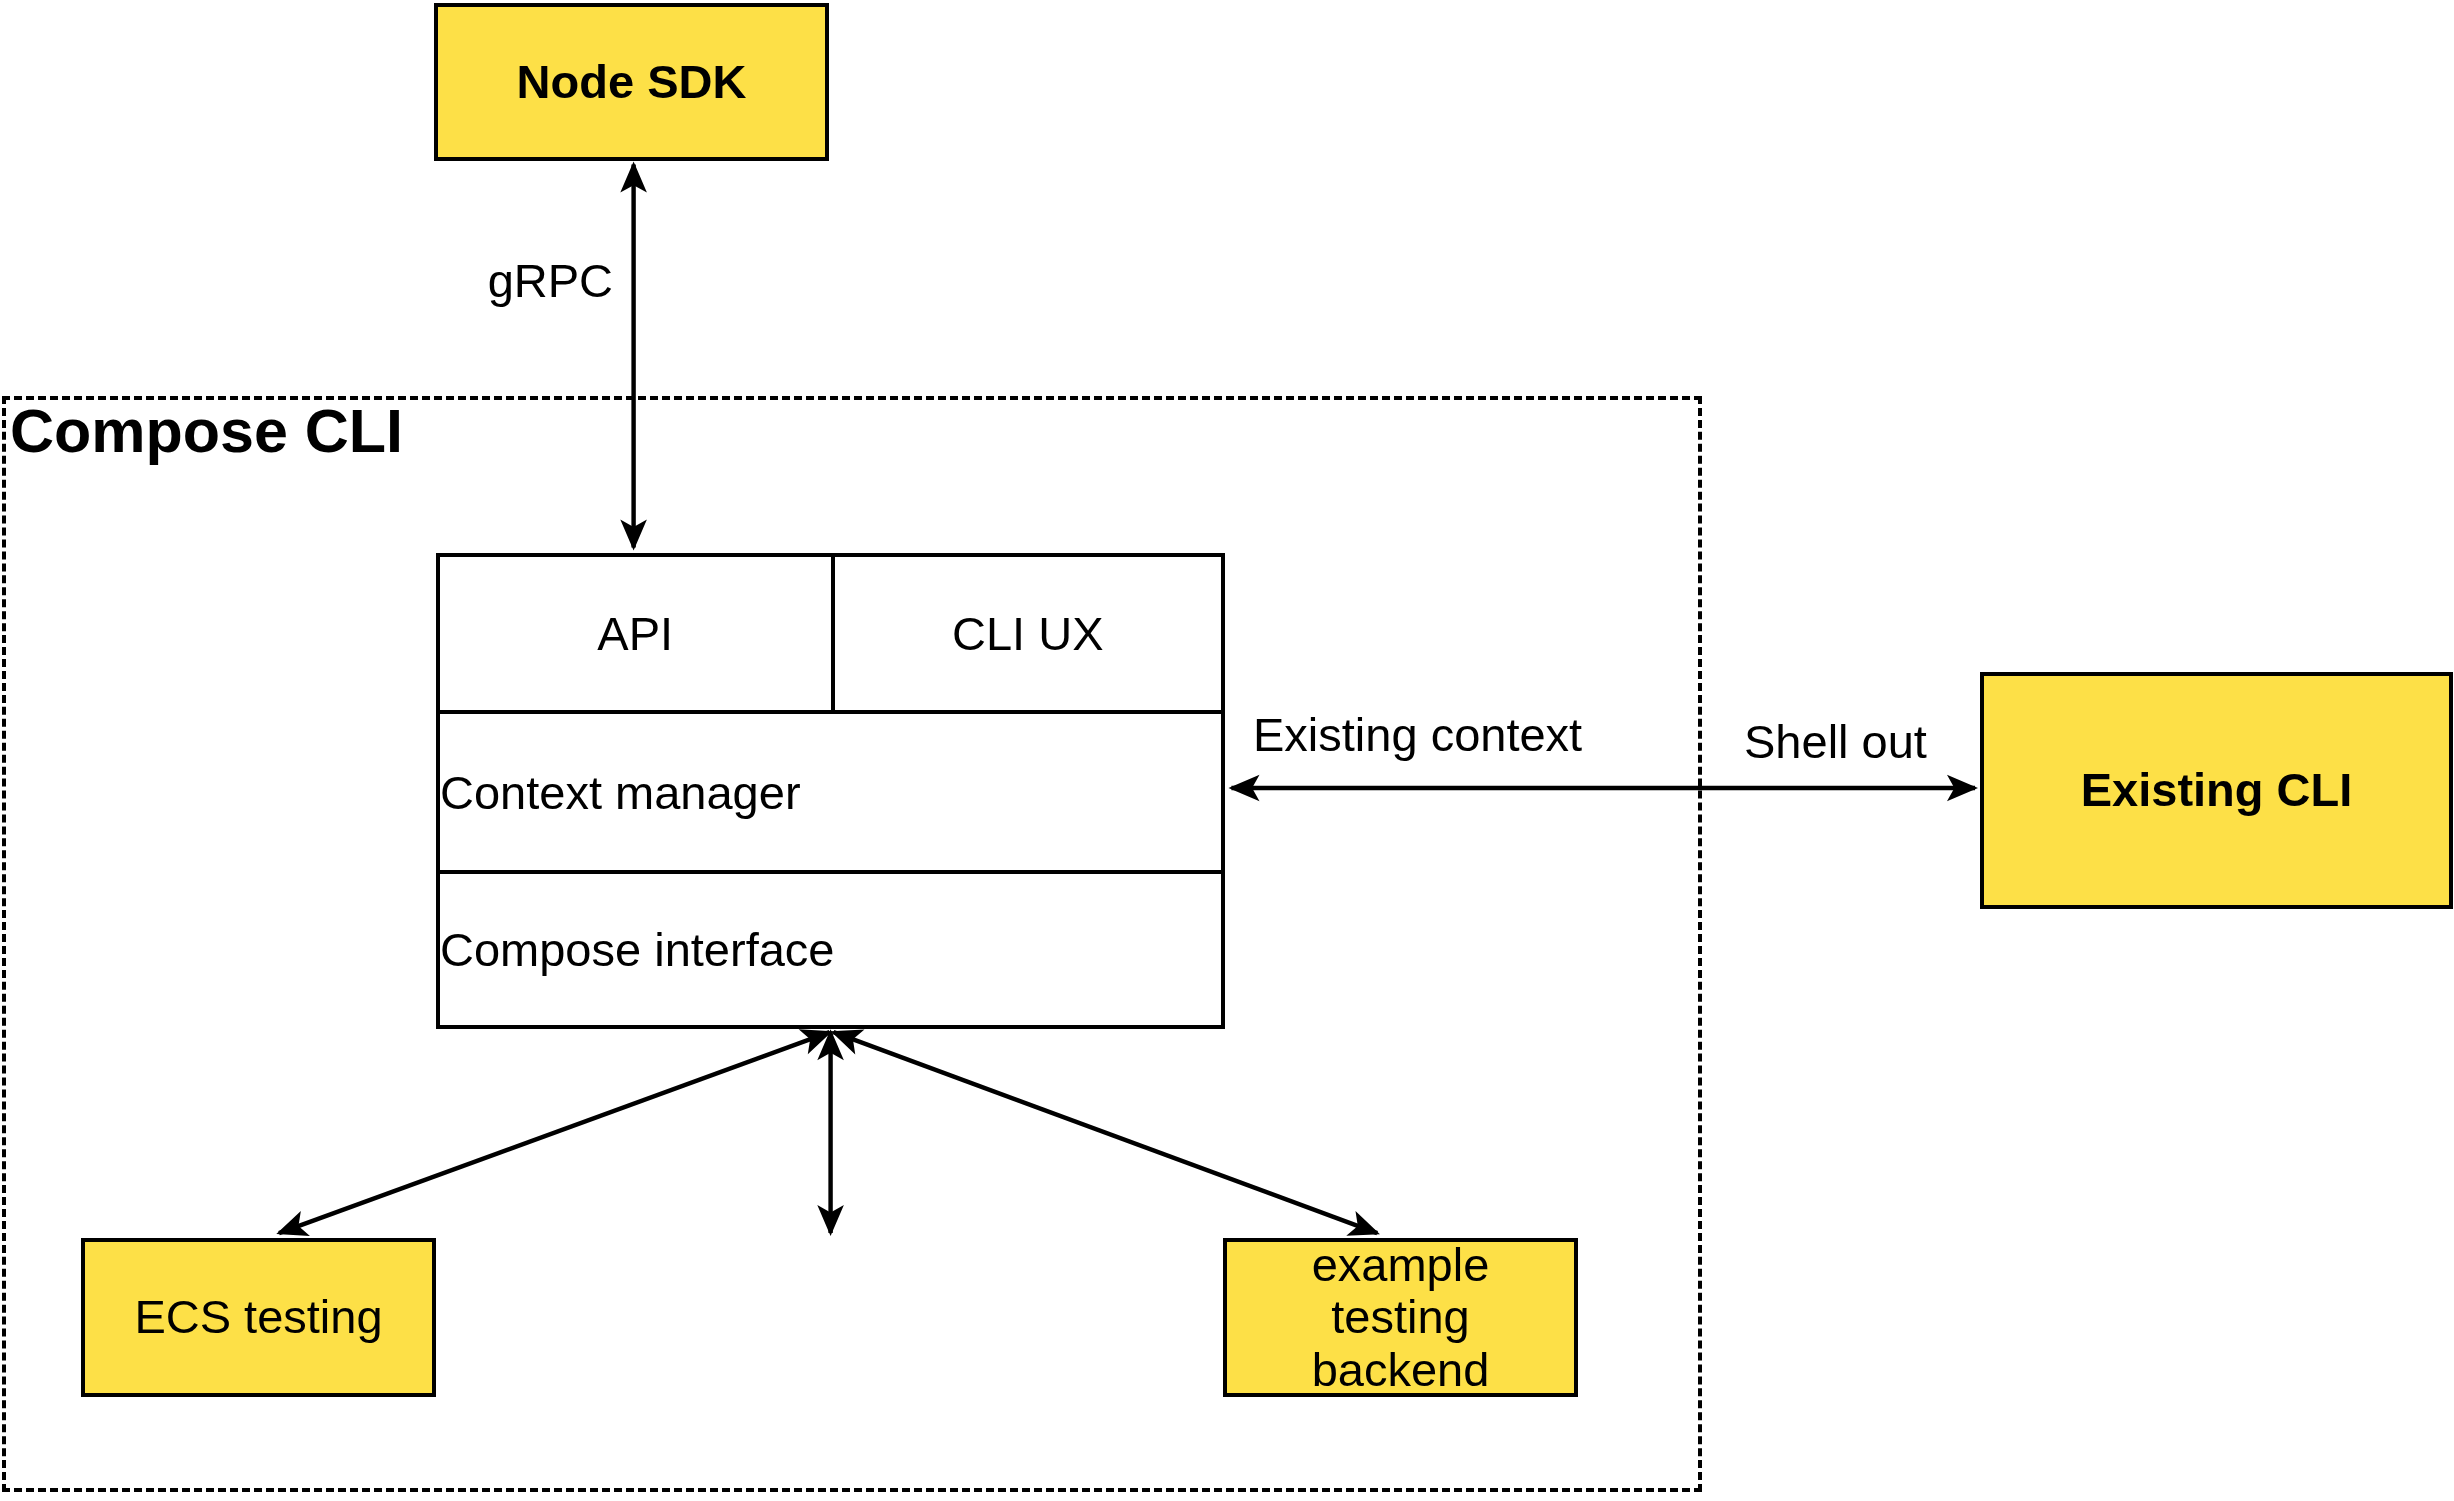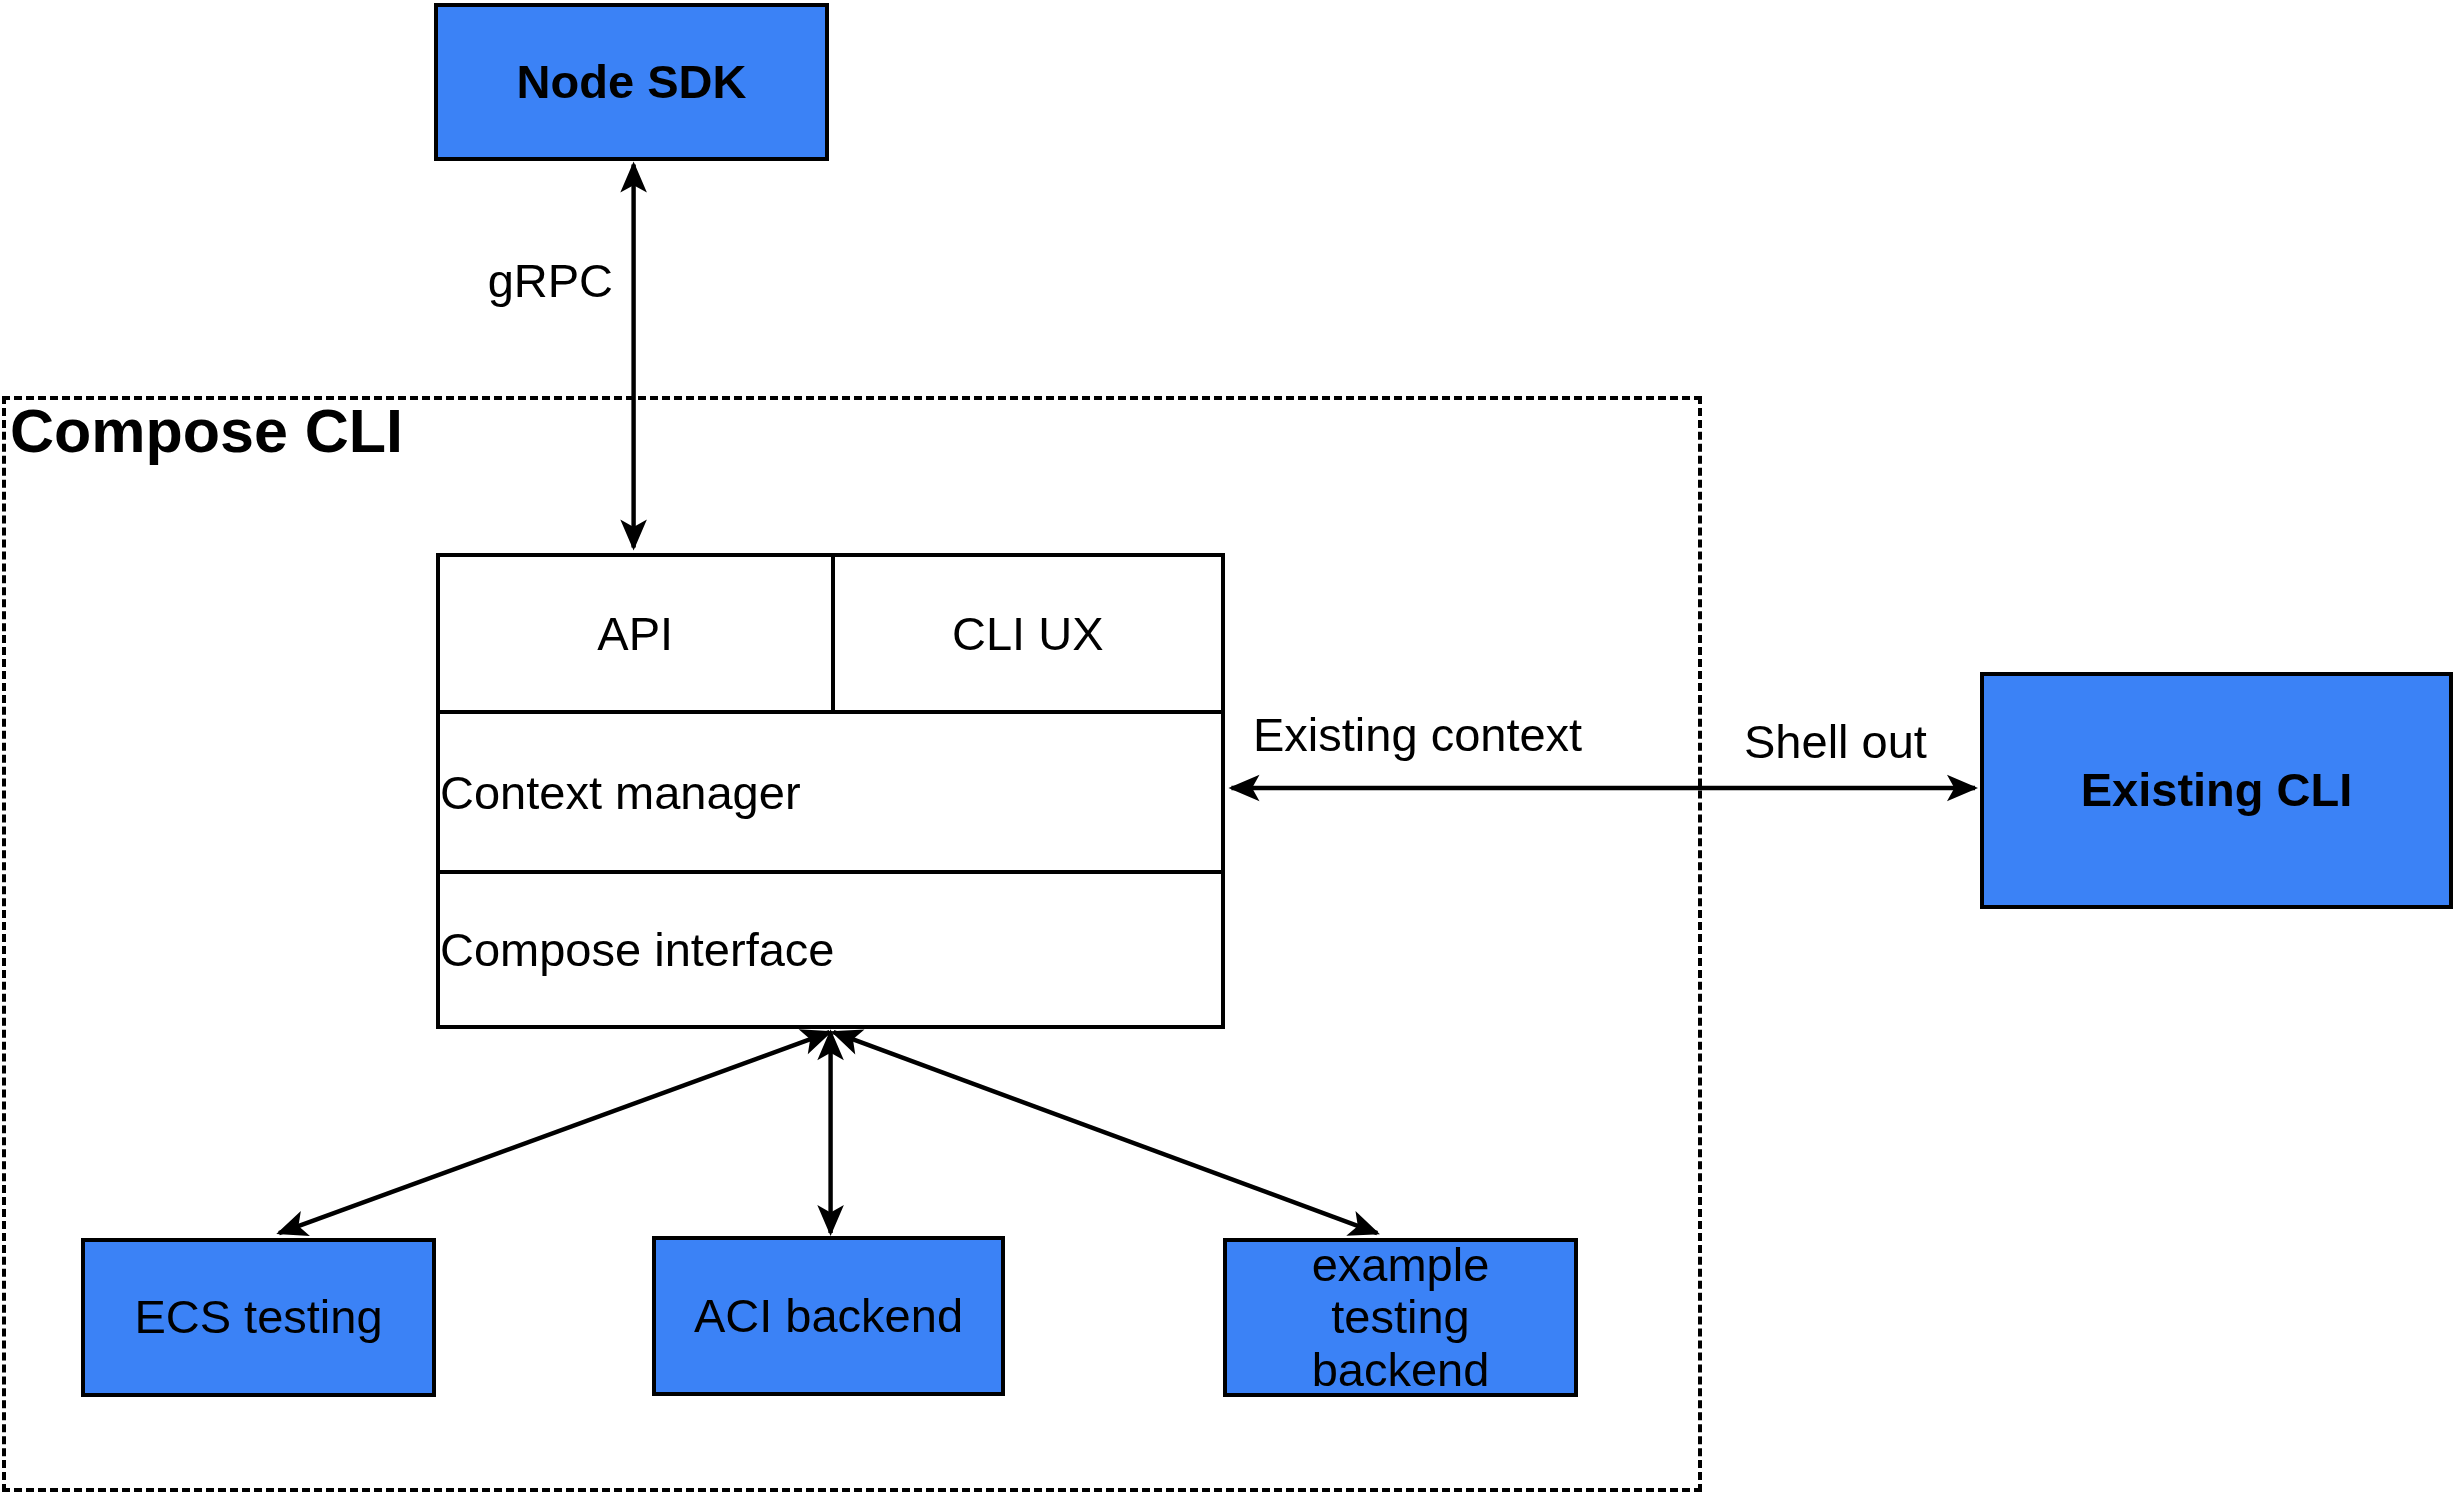--- a/index.html
+++ b/index.html
@@ -11,21 +11,21 @@
     position: relative;
     width: 2455px;
     height: 1501px;
     background: #ffffff;
     font-family: "Liberation Sans", sans-serif;
     color: #000000;
     overflow: hidden;
   }
   .box {
     position: absolute;
-    background: #3b82f6;
+    background: #fde047;
     border: 4.9px solid #000000;
     display: flex;
     align-items: center;
     justify-content: center;
     text-align: center;
     font-size: 47px;
     line-height: 1.12;
     box-sizing: border-box;
   }
   .bold { font-weight: bold; }
@@ -136,23 +136,20 @@
     </div>
   </div>
 
   <div class="box bold" style="left:1980px; top:672px; width:473px; height:237px;text-align:right;">
     <span>Existing CLI</span>
   </div>
 
   <div class="box" style="left:81px; top:1238px; width:355px; height:159px;">
     <span>ECS testing</span>
   </div>
-  <div class="box" style="left:652px; top:1236px; width:353px; height:160px;">
-    <span>ACI backend</span>
-  </div>
   <div class="box" style="left:1223px; top:1238px; width:355px; height:159px; padding:0 17px;">
     <span>example testing backend</span>
   </div>
 
   <div class="edge-label" style="left:317px; top:253px; width:296px; text-align:right;">gRPC</div>
   <div class="edge-label" style="left:1253px; top:707px;">Existing context</div>
   <div class="edge-label" style="left:1744px; top:714px;">Shell out</div>
 
 </div>
 

